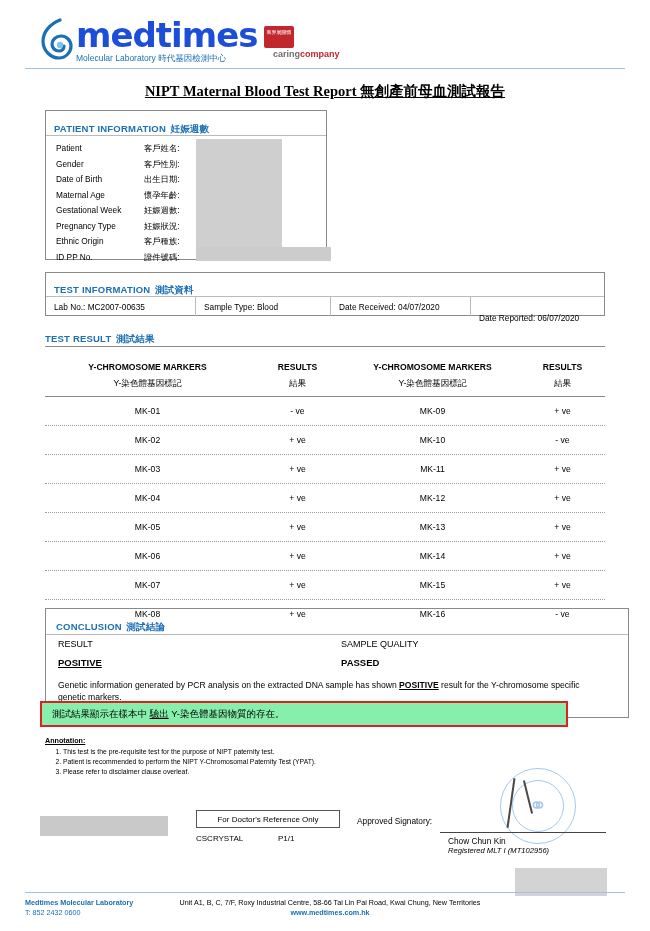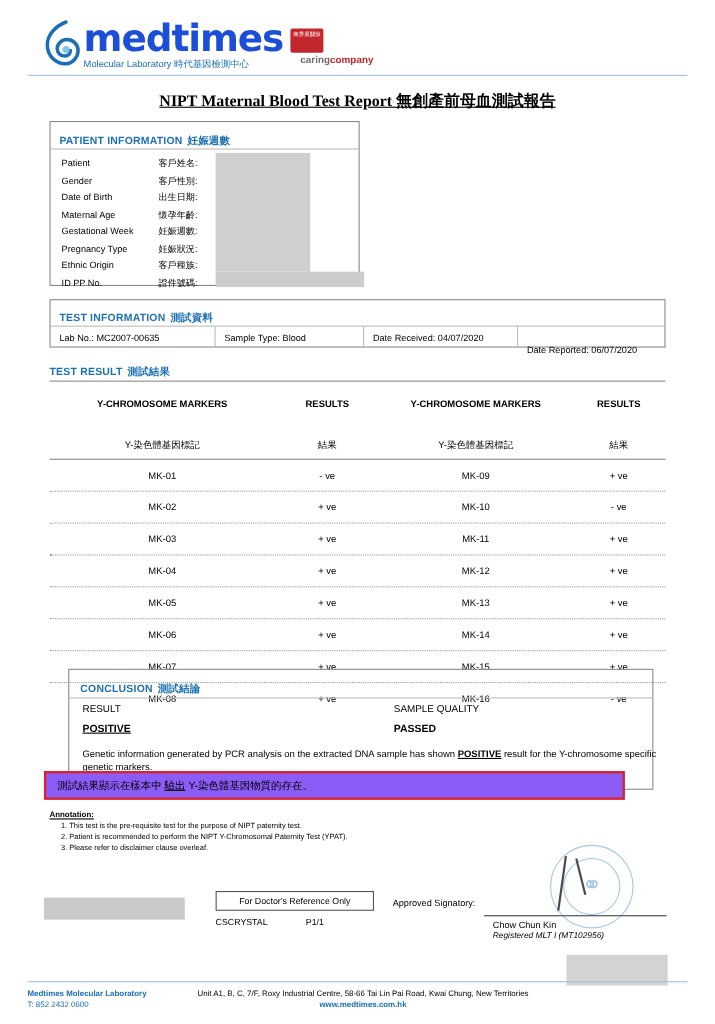--- a/index.html
+++ b/index.html
@@ -76,43 +76,43 @@
   .ti-cell{font-size:8.3px;padding:5px 0 0 8px;box-sizing:border-box;border-right:1px solid #bbb;}
   .ti-cell:last-child{border-right:none;margin-top:11px;}
 
   
   .tr-head-wrap{position:absolute;left:45px;top:328px;width:560px;}
   .tr-head-rule{position:absolute;left:45px;top:346px;width:560px;height:1px;background:#8a8a8a;}
 
   .marker-table{position:absolute;left:45px;top:352px;width:560px;}
   .mt-head{display:flex;text-align:center;font-size:8.6px;font-weight:bold;padding-top:10px;}
   .mt-head div{font-weight:bold;}
-  .mt-head-zh{display:flex;text-align:center;font-size:8.6px;padding-top:6px;padding-bottom:6px;margin-top:21px;}
+  .mt-head-zh{display:flex;text-align:center;font-size:8.6px;padding-top:6px;padding-bottom:6px;}
   .col1{width:205px;}
   .col2{width:95px;}
   .col3{width:175px;}
   .col4{width:85px;}
   .mrow{display:flex;text-align:center;font-size:8.6px;height:28px;align-items:center;}
   .dashrow{border-top:1px dotted #9a9a9a;}
   .solid-top{border-top:1px solid #8a8a8a;}
 
   
-  #conclusion-box{left:62px;top:608px;width:532px;height:110px;}
+  #conclusion-box{left:45px;top:608px;width:584px;height:110px;}
   .cc-head{position:absolute;left:10px;top:7px;}
   .cc-rule{position:absolute;left:0;top:25px;width:100%;height:1px;background:#bbb;}
   .cc-result-lbl{position:absolute;left:12px;top:30px;font-size:9px;}
   .cc-result-val{position:absolute;left:12px;top:48px;font-size:9.5px;font-weight:bold;text-decoration:underline;}
   .cc-sq-lbl{position:absolute;left:295px;top:30px;font-size:9px;}
   .cc-sq-val{position:absolute;left:295px;top:48px;font-size:9.5px;font-weight:bold;}
   .cc-text{position:absolute;left:12px;top:70px;width:536px;font-size:8.6px;line-height:12px;}
   .cc-text u{text-decoration:underline;font-weight:bold;}
 
   .red-callout{
     position:absolute;left:40px;top:701px;width:528px;height:26px;
-    border:2.5px solid #e02020;box-sizing:border-box;background:#8b5cf6;
+    border:2.5px solid #e02020;box-sizing:border-box;background:#86efac;
   }
   .red-callout .ctext{
     position:absolute;left:10px;top:5px;font-size:9.5px;
   }
   .red-callout u{text-decoration:underline;}
 
   
   .annot{position:absolute;left:45px;top:736px;width:470px;font-size:6.8px;line-height:9px;}
   .annot .a-title{font-weight:bold;font-size:7.2px;text-decoration:underline;margin-bottom:2px;}
   .annot ol{margin:0;padding-left:18px;}

